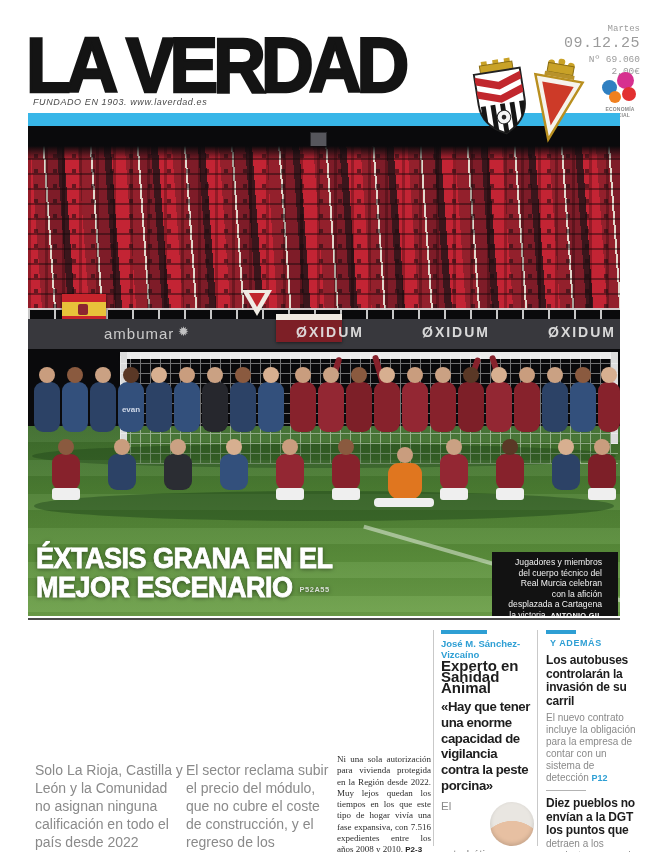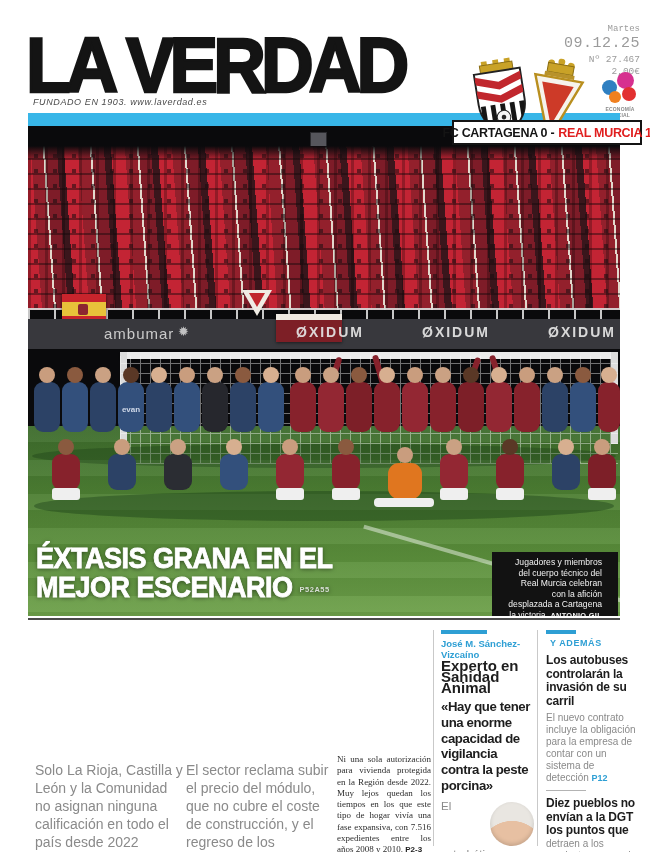--- a/index.html
+++ b/index.html
@@ -128,21 +128,21 @@
 <body>
 
 <div class="page">
 
   <div class="abs title">LA VERDAD</div>
   <div class="abs tagline">FUNDADO EN 1903. www.laverdad.es</div>
 
   <div class="abs dateblock">
     <div class="day">Martes</div>
     <div class="date">09.12.25</div>
-    <div class="issue">Nº 27.467</div>
+    <div class="issue">Nº 69.060</div>
     <div class="price">2,00€</div>
   </div>
 
   <div class="abs award">
     <div class="dots">
       <i class="d1"></i>
         <i class="d2"></i>
         <i class="d3"></i>
         <i class="d4"></i>
     </div>
@@ -179,24 +179,20 @@
       <circle cx="20" cy="6" r="3.4" fill="#c9a227"></circle>
         <circle cx="30" cy="3.4" r="3.4" fill="#c9a227"></circle>
         <circle cx="40" cy="6" r="3.4" fill="#c9a227"></circle>
       <rect x="17" y="6" width="26" height="9" fill="#c9a227" stroke="#8a6d14"></rect>
       <rect x="15" y="15" width="30" height="4" fill="#b8922a"></rect>
       <path d="M6,20 L54,20 L30,82 Z" fill="#f6f3ec" stroke="#b98f1f" stroke-width="2.4"></path>
       <path d="M14,26 L46,26 L30,68 Z" fill="#cd3a28"></path>
     </svg>
   </div>
 
-  <div class="abs scorebox">
-    <span class="home">FC CARTAGENA 0 -</span>
-    <span class="away">REAL MURCIA 1</span>
-  </div>
 
   <div class="abs photo">
     <div class="abs scoreboardbox"></div>
     <div class="abs crowd"></div>
     <div class="abs rail"></div>
     <div class="abs flag-spain">
         <i></i>
       </div>
     <div class="abs flag-pennant">
         <i></i>

